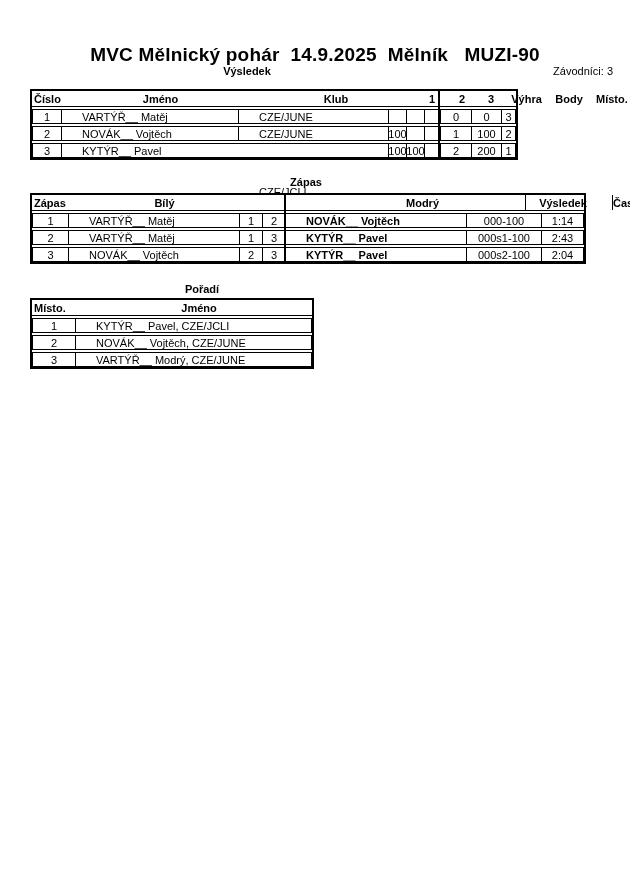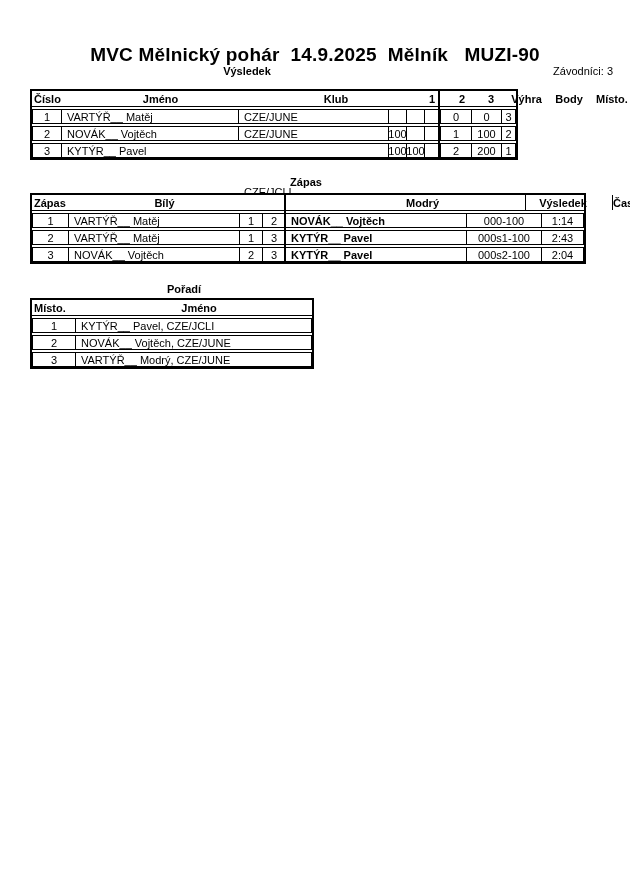--- a/index.html
+++ b/index.html
@@ -20,21 +20,21 @@
   .trow { display:flex; height:15px; border:1px solid #000; margin:2px 0 0 0; align-items:stretch; box-sizing:border-box; }
   .cell, .hcell {
     display:flex; align-items:center; box-sizing:border-box;
     font-size:11px; white-space:nowrap; overflow:visible; flex:none;
   }
   .hcell { font-weight:bold; justify-content:center; }
   .hcell.left { justify-content:flex-start; padding-left:2px; }
   .cell { border-left:1px solid #000; }
   .cell.first { border-left:none; }
   .cell.center { justify-content:center; }
-  .cell.name { padding-left:5px; }
+  .cell.name { padding-left:20px; }
   .cell.bold { font-weight:bold; }
   .hcell .lbl { white-space:nowrap; }
   .vline { position:absolute; top:0; bottom:0; width:2px; background:#000; z-index:3; }
   .hcell.hline { border-left:1px solid #000; height:100%; }
 </style>
 </head>
 <body>
 
 <div class="abs doc-title">MVC Mělnický pohár  14.9.2025  Mělník   MUZI-90</div>
 
@@ -152,21 +152,21 @@
     <div class="cell first center" style="width:35px;">3</div>
     <div class="cell name" style="width:171px;">NOVÁK__ Vojtěch</div>
     <div class="cell center" style="width:23px;">2</div>
     <div class="cell center" style="width:23px;">3</div>
     <div class="cell name bold" style="width:181px;">KYTÝR__ Pavel</div>
     <div class="cell center" style="width:75px;">000s2-100</div>
     <div class="cell center" style="flex:1;">2:04</div>
   </div>
 </div>
 
-<div class="abs section-label" style="top:283px; left:26px; width:316px;">Pořadí</div>
+<div class="abs section-label" style="top:283px; left:44px; width:316px;">Pořadí</div>
 
 <div class="tbl" style="top:298px; left:30px; width:284px;">
   <div class="hrow">
     <div class="hcell left" style="width:42px;">
         <span class="lbl">Místo.</span>
       </div>
     <div class="hcell" style="flex:1;">
         <span class="lbl">Jméno</span>
       </div>
   </div>

